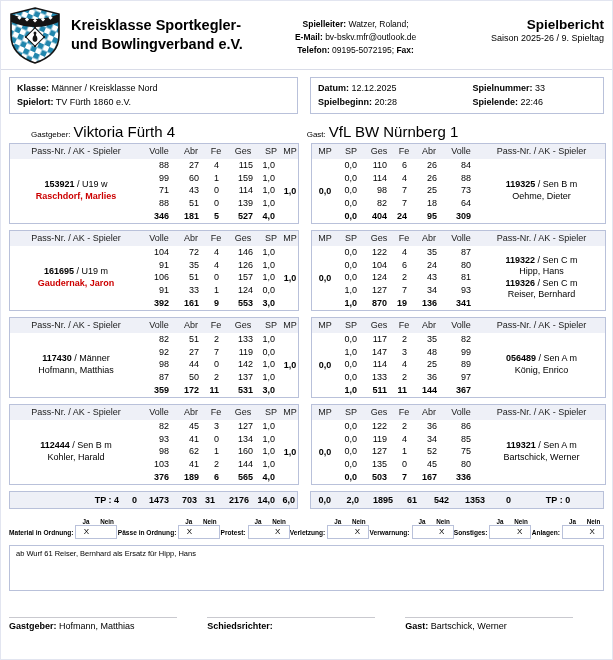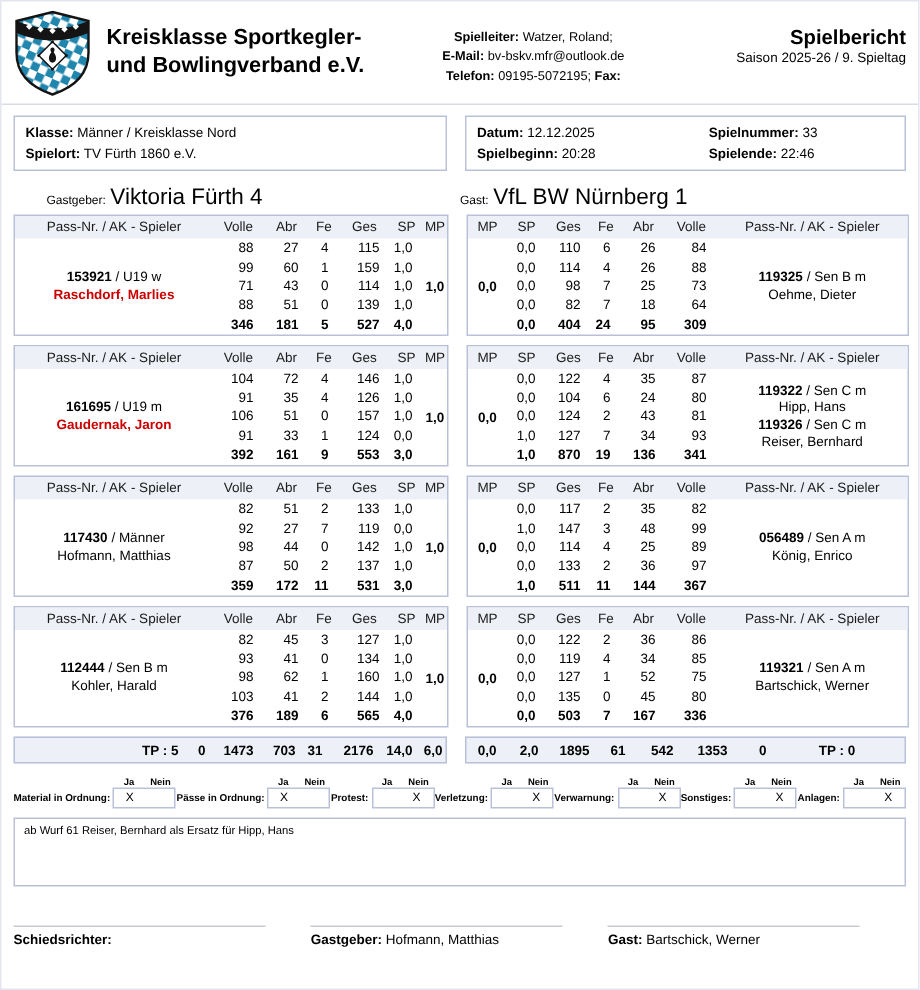--- a/index.html
+++ b/index.html
@@ -480,21 +480,21 @@
         <div class="num tot" style="grid-area:6/3">503</div>
         <div class="num tot" style="grid-area:6/4">7</div>
         <div class="num tot" style="grid-area:6/5">167</div>
         <div class="num tot" style="grid-area:6/6">336</div>
       </div>
     </div>
   </div>
 
 <div class="tp-row">
   <div class="tp-box home">
-      <div class="tp-label-l">TP : 5</div>
+      <div class="tp-label-l">TP : 4</div>
       <div class="tpv" style="width:16px">0</div>
       <div class="tpv" style="width:32px">1473</div>
       <div class="tpv" style="width:28px">703</div>
       <div class="tpv" style="width:18px">31</div>
       <div class="tpv" style="width:34px">2176</div>
       <div class="tpv" style="width:26px">14,0</div>
       <div class="tpv" style="width:20px">6,0</div>
     </div>
   <div class="tp-box guest">
       <div class="tpv" style="width:22px">0,0</div>
@@ -595,23 +595,23 @@
      </div>
   </div>
 
 <div class="note-box">
   <span>ab Wurf 61 Reiser, Bernhard als Ersatz für Hipp, Hans</span>
 </div>
 
 <div class="sigs">
   <div class="sig">
     <div class="sig-line"></div>
-    <div class="sig-text"><b>Schiedsrichter:</b> <span></span></div>
+    <div class="sig-text"><b>Gastgeber:</b> <span>Hofmann, Matthias</span></div>
   </div>
   <div class="sig">
     <div class="sig-line"></div>
-    <div class="sig-text"><b>Gastgeber:</b> <span>Hofmann, Matthias</span></div>
+    <div class="sig-text"><b>Schiedsrichter:</b> <span></span></div>
   </div>
   <div class="sig">
     <div class="sig-line"></div>
     <div class="sig-text"><b>Gast:</b> <span>Bartschick, Werner</span></div>
   </div>
 </div>
 
 </body></html>

